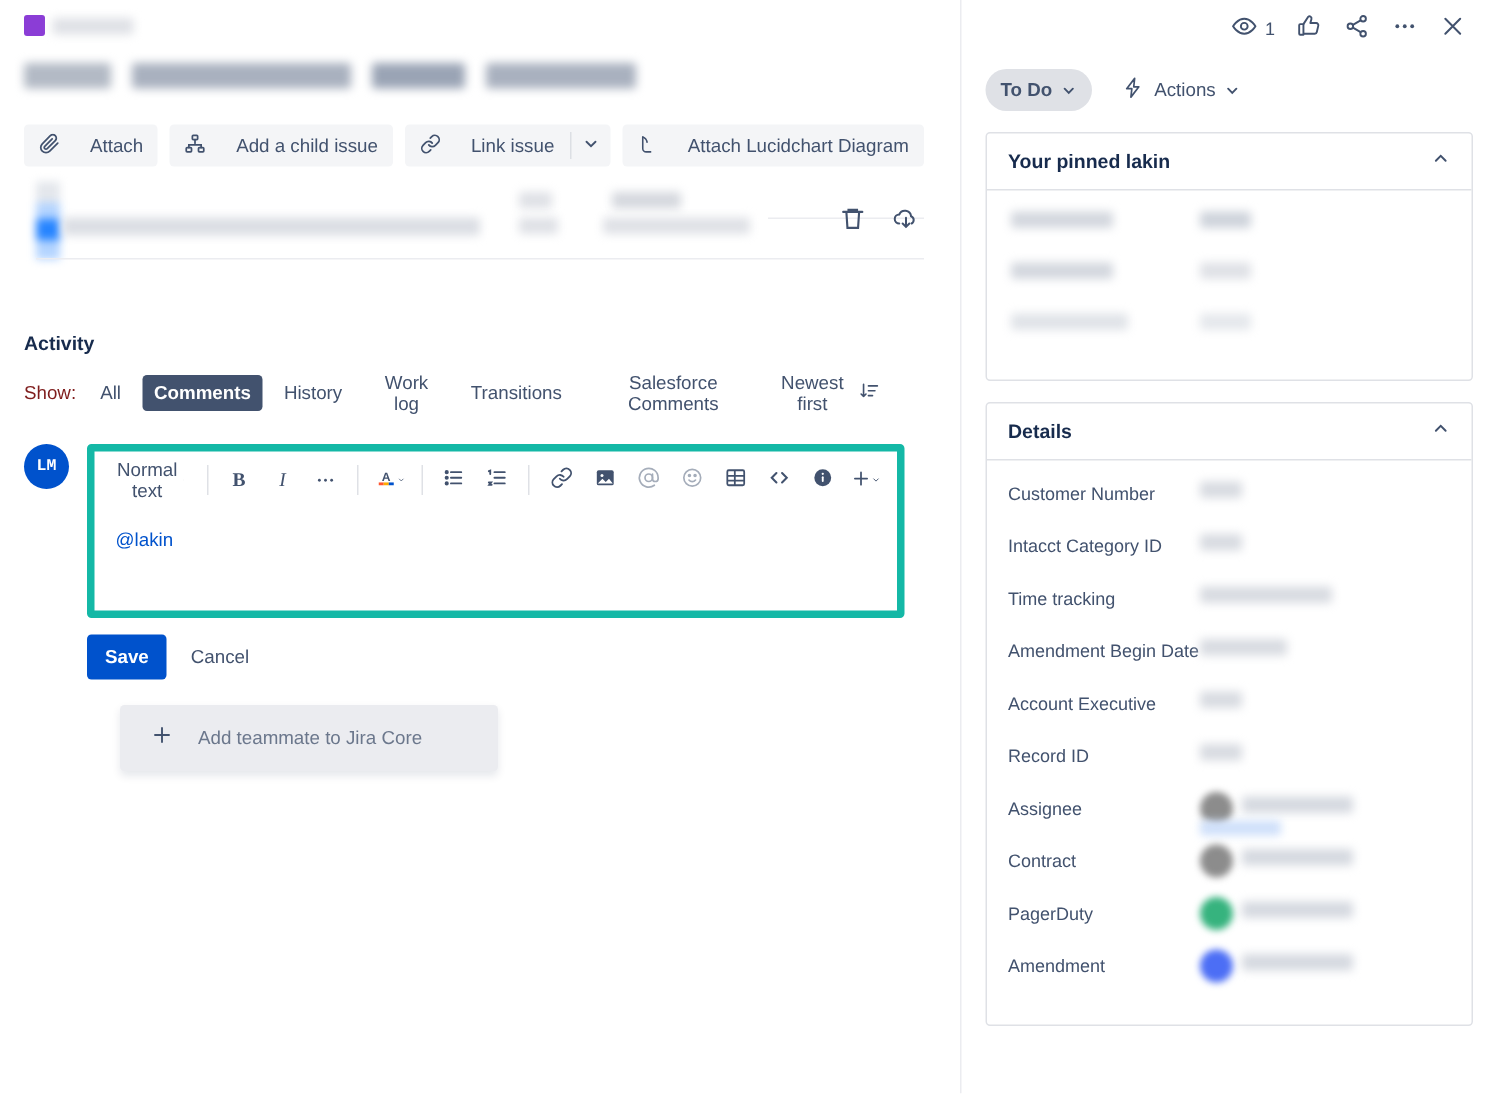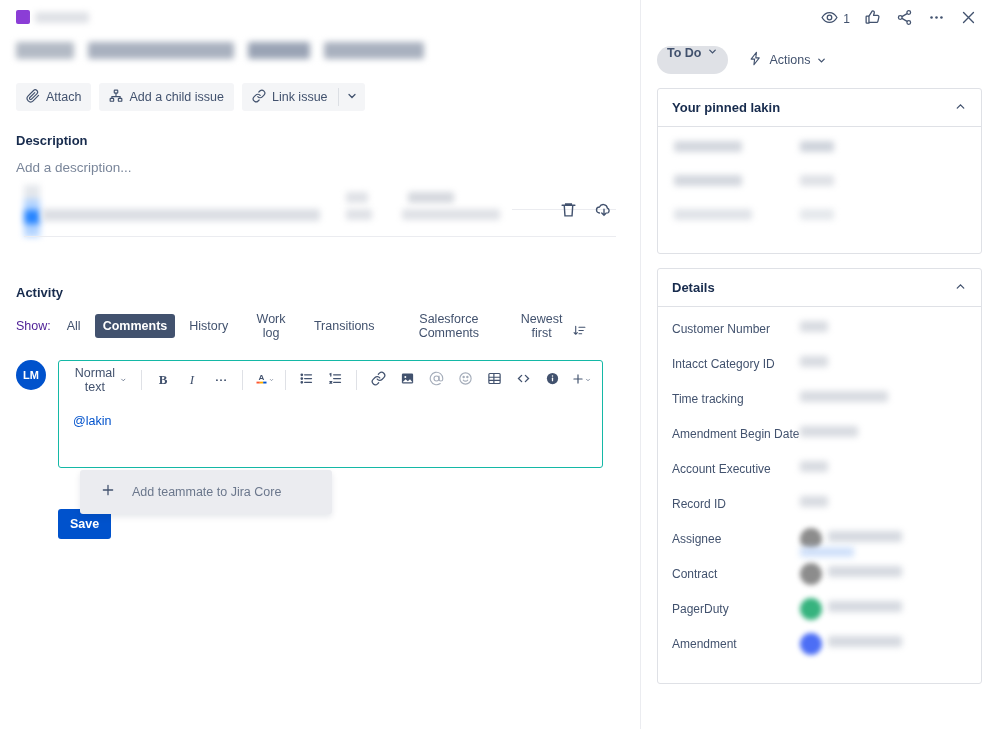--- a/index.html
+++ b/index.html
@@ -22,21 +22,21 @@
   .bc-b1 { width: 54px; height: 11px; background: #dfe1e6; }
 
   .title-block { margin-top: 14px; height: 34px; position: relative; }
   .t1 { position: absolute; left: 0;   top: 4px;  width: 58px;  height: 17px; background: #b3bac5; }
   .t2 { position: absolute; left: 72px; top: 4px; width: 146px; height: 17px; background: #a9b1bf; }
   .t3 { position: absolute; left: 232px; top: 4px; width: 62px; height: 17px; background: #9aa4b5; }
   .t4 { position: absolute; left: 308px; top: 4px; width: 100px; height: 17px; background: #a9b1bf; }
 
   .action-row { display: flex; align-items: center; gap: 8px; margin-top: 11px; }
   .abtn {
-    display: flex; align-items: center; gap: 6px;
+    display: flex; align-items: center; gap: 20px;
     height: 28px; padding: 0 10px;
     background: #f4f5f7; border: none; border-radius: 3px;
     font-size: 12.5px; color: #42526e; font-family: inherit;
     cursor: pointer; white-space: nowrap;
   }
   .abtn svg { flex: none; }
   .split { display: flex; align-items: center; background: #f4f5f7; border-radius: 3px; }
   .split .abtn { background: transparent; }
   .split-div { width: 1px; height: 18px; background: #dcdfe4; }
   .caret-btn {
@@ -68,41 +68,41 @@
   .ab2 { left: 330px; top: 7px;  width: 22px;  height: 11px; background: #dfe1e6; }
   .ab3 { left: 330px; top: 24px; width: 26px;  height: 11px; background: #dfe1e6; }
   .ab4 { left: 392px; top: 7px;  width: 46px;  height: 11px; background: #d5d8de; }
   .ab5 { left: 386px; top: 24px; width: 98px;  height: 11px; background: #dfe1e6; }
   .att-line { position: absolute; left: 8px; right: 8px; bottom: 0; height: 1px; background: #ebecf0; }
   .att-line2 { position: absolute; left: 496px; right: 8px; top: 24px; height: 1px; background: #ebecf0; }
   .att-acts { position: absolute; right: 8px; top: 14px; display: flex; gap: 12px; }
 
   .act-head { margin-top: 48px; }
   .show-row { display: flex; align-items: center; gap: 6px; margin-top: 12px; }
-  .show-lbl { font-size: 12.5px; color: #4c1d95; margin-right: 2px; }
+  .show-lbl { font-size: 12.5px; color: #7f1d1d; margin-right: 2px; }
   .chip {
     height: 24px; padding: 0 8px; border: none; border-radius: 3px;
     background: #f4f5f7; color: #42526e; font-size: 12.5px;
     font-family: inherit; cursor: pointer; display: flex; align-items: center;
   }
   .chip.plain { background: transparent; }
   .chip.active { background: #42526e; color: #ffffff; font-weight: 600; text-align: right; }
   .sort-btn {
-    margin-left: auto; display: flex; align-items: flex-end; gap: 5px;
+    margin-left: auto; display: flex; align-items: center; gap: 5px;
     background: transparent; border: none; font-size: 12.5px;
     color: #42526e; font-family: inherit; cursor: pointer; padding-right: 38px;
   }
 
   .comment-row { display: flex; gap: 12px; margin-top: 20px; align-items: flex-start; }
   .avatar {
     width: 30px; height: 30px; border-radius: 50%; background: #0052cc;
     color: #fff; font-size: 11px; font-weight: 700;
-    display: flex; align-items: center; justify-content: center; flex: none;
-  }
-  .editor { flex: 1; max-width: 545px; border: 1px solid #14b8a6; border-radius: 3px; background: #fff; }
+    display: flex; align-items: center; justify-content: center; flex: none; font-family: Liberation Mono, monospace;
+  }
+  .editor { flex: 1; max-width: 545px; border: 5px solid #14b8a6; border-radius: 3px; background: #fff; }
   .etoolbar { display: flex; align-items: center; height: 38px; padding: 0 8px; gap: 3px; }
   .tbtn {
     min-width: 26px; height: 26px; border: none; background: transparent;
     display: flex; align-items: center; justify-content: center;
     cursor: pointer; color: #42526e; border-radius: 3px; padding: 0 3px;
   }
   .tbtn.dim { color: #a5adba; }
   .tbtn.text { font-size: 12.5px; padding: 0 7px; gap: 4px; }
   .tsep { width: 1px; height: 20px; background: #dfe1e6; margin: 0 5px; }
   .ebody { height: 68px; padding: 12px 14px; position: relative; }
@@ -112,37 +112,37 @@
     background: #ebecf0; border-radius: 3px;
     display: flex; align-items: center; gap: 16px; padding: 0 20px;
     box-shadow: 0 3px 6px rgba(9,30,66,.10); z-index: 5;
   }
   .mm-label { font-size: 12.5px; color: #6b778c; }
 
   .save-row { display: flex; align-items: center; gap: 6px; margin: 11px 0 0 42px; }
   .save-btn {
     height: 30px; padding: 0 12px; background: #0052cc; color: #fff;
     border: none; border-radius: 3px; font-size: 12.5px; font-weight: 600;
-    font-family: inherit; cursor: pointer; margin-top: 30px;
+    font-family: inherit; cursor: pointer;
   }
   .cancel-btn {
     height: 30px; padding: 0 10px; background: transparent; color: #42526e;
     border: none; font-size: 12.5px; font-family: inherit; cursor: pointer;
   }
 
   
   .right { width: 358px; height: 729px; border-left: 1px solid #ebecf0; padding: 0 16px; }
   .top-icons { display: flex; align-items: center; justify-content: flex-end; gap: 4px; height: 38px; }
   .top-icons .ibtn { width: 28px; height: 28px; }
   .eye-btn { display: flex; align-items: center; gap: 5px; background: transparent; border: none; cursor: pointer; color: #42526e; padding: 0 4px; height: 28px; }
   .eye-count { font-size: 12px; color: #42526e; }
 
   .status-row { display: flex; align-items: center; gap: 12px; margin-top: 8px; }
   .status-btn {
-    display: flex; align-items: flex-start; gap: 6px; height: 28px; padding: 0 10px;
+    display: flex; align-items: center; gap: 6px; height: 28px; padding: 0 10px;
     background: #dfe1e6; border: none; border-radius: 14px;
     font-size: 12.5px; color: #42526e; font-weight: 600; font-family: inherit; cursor: pointer;
   }
   .actions-btn {
     display: flex; align-items: center; gap: 6px; height: 28px; padding: 0 8px;
     background: transparent; border: none;
     font-size: 12.5px; color: #42526e; font-family: inherit; cursor: pointer;
   }
 
   .panel { margin-top: 14px; border: 1px solid #dfe1e6; border-radius: 3px; background: #fff; }
@@ -223,26 +223,31 @@
         <span class="split-div"></span>
         <button class="caret-btn">
           <span>
             <svg width="12" height="12" viewBox="0 0 24 24" fill="none" stroke="#42526e" stroke-width="2.5" stroke-linecap="round">
                 <path d="M6 9l6 6 6-6"></path>
               </svg>
           </span>
         </button>
       </div>
 
-    </div>
-
-    <div class="desc-wrap">
-      <div class="sec-head">Description</div>
-      <div class="desc-ph">Add a description...</div>
-    </div>
+      <button class="abtn">
+        <span>
+          <svg width="14" height="14" viewBox="0 0 24 24" fill="none" stroke="#42526e" stroke-width="1.8" stroke-linecap="round">
+              <path d="M6 4v13a4 4 0 004 4h5"></path>
+              <path d="M6 4c2.5 1 4.5 3 5 6"></path>
+            </svg>
+        </span>
+        <span>Attach Lucidchart Diagram</span>
+      </button>
+    </div>
+
 
 
     <div class="att-card">
       <span class="att-thumb">
         <i class="att-t1"></i>
           <i class="att-t2"></i>
           <i class="att-t3"></i>
           <i class="att-t4"></i>
       </span>
       <span class="ab ab1"></span>

